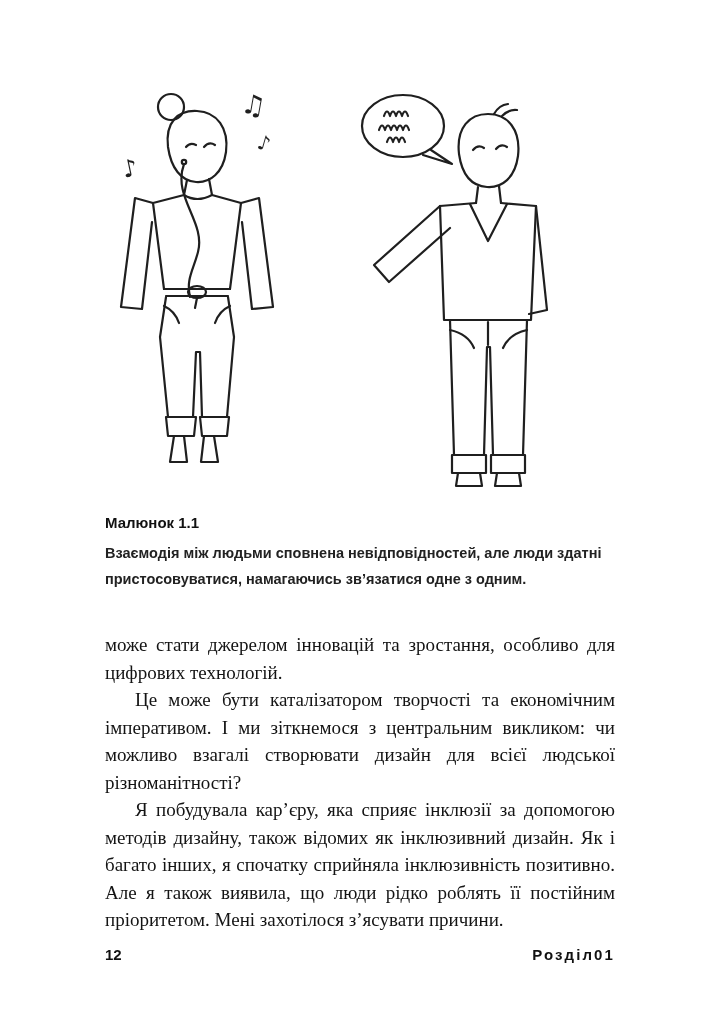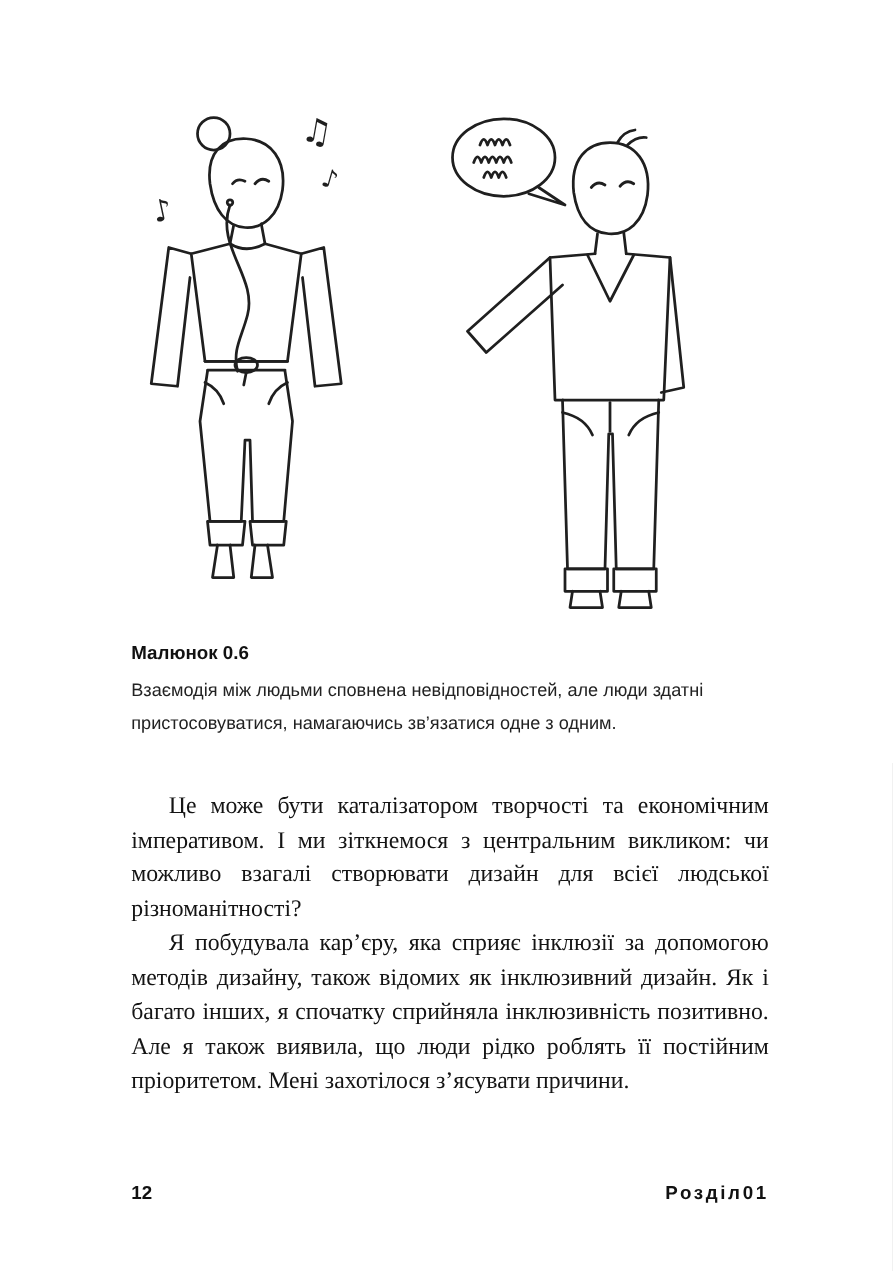--- a/index.html
+++ b/index.html
@@ -34,21 +34,21 @@
   }
   .fig-caption-title {
     font-size: 15px;
     font-weight: 700;
     margin: 0 0 9px 0;
     color: #111;
   }
   .fig-caption-text {
     font-size: 14.5px;
     line-height: 26px;
-    font-weight: 400;
+    font-weight: 700;
     color: #222;
     margin: 0;
   }
   .body-text {
     position: absolute;
     top: 631px;
     left: 105px;
     width: 510px;
     font-size: 19px;
     line-height: 27.5px;
@@ -186,25 +186,26 @@
         <path d="M 452 405 L 486 405 L 486 423 L 452 423 Z"></path>
         <path d="M 491 405 L 525 405 L 525 423 L 491 423 Z"></path>
 
         <path d="M 458 423 L 456 436 L 482 436 L 480 423"></path>
         <path d="M 497 423 L 495 436 L 521 436 L 519 423"></path>
       </g>
     </svg>
   </div>
 
   <div class="fig-caption">
-    <p class="fig-caption-title">Малюнок 0.6</p>
+    <p class="fig-caption-title">Малюнок 1.1</p>
     <p class="fig-caption-text">Взаємодія між людьми сповнена невідповідностей, але люди здатні пристосовуватися, намагаючись зв’язатися одне з одним.</p>
   </div>
 
   <div class="body-text">
+    <p>може стати джерелом інновацій та зростання, особливо для цифрових технологій.</p>
     <p class="indent">Це може бути каталізатором творчості та економічним імперативом. І ми зіткнемося з центральним викликом: чи можливо взагалі створювати дизайн для всієї людської різноманітності?</p>
     <p class="indent">Я побудувала кар’єру, яка сприяє інклюзії за допомогою методів дизайну, також відомих як інклюзивний дизайн. Як і багато інших, я спочатку сприйняла інклюзивність позитивно. Але я також виявила, що люди рідко роблять її постійним пріоритетом. Мені захотілося з’ясувати причини.</p>
   </div>
 
   <div class="footer">
     <span class="page-num">12</span>
     <span class="chapter">
       <span class="word">Розділ</span><span class="num">01</span>
     </span>
   </div>

